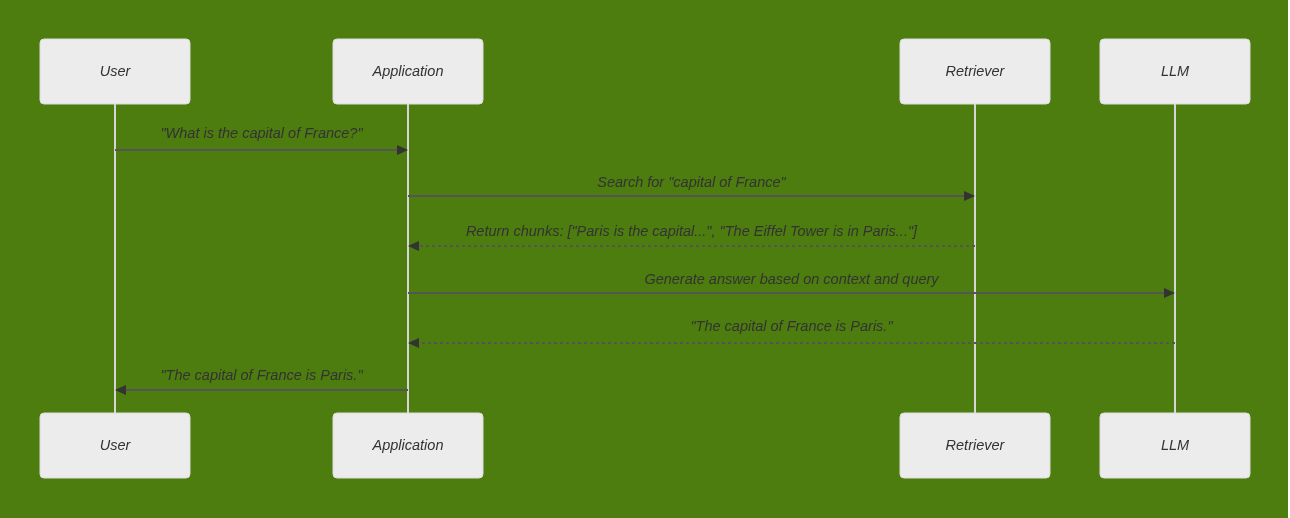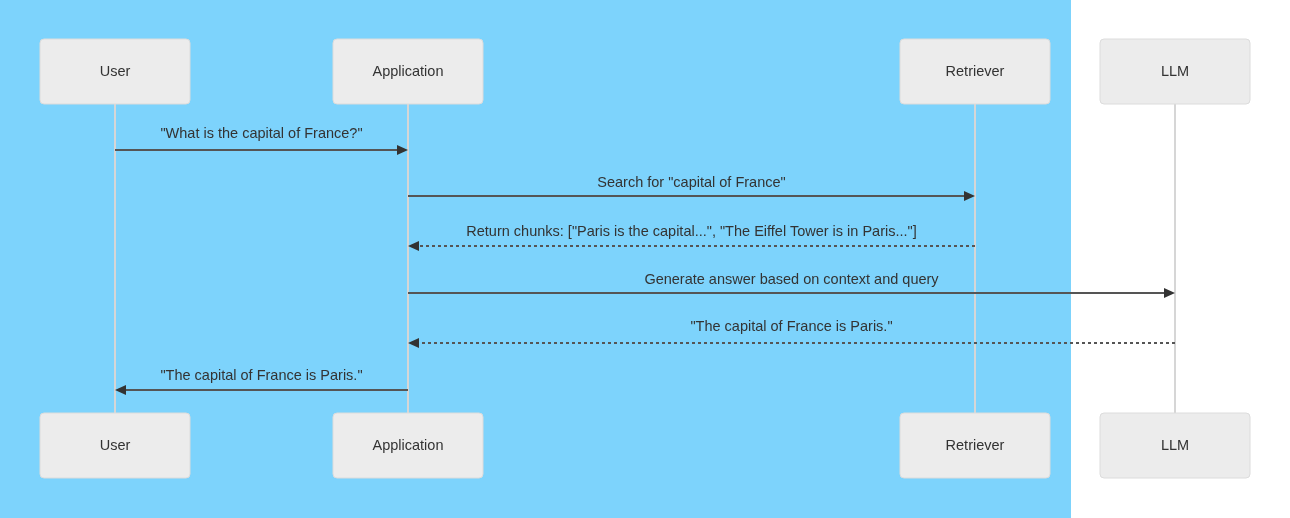--- a/index.html
+++ b/index.html
@@ -8,23 +8,24 @@
     background: #ffffff;
   }
   body {
     width: 1290px;
     height: 518px;
     font-family: "Liberation Sans", sans-serif;
     overflow: hidden;
   }
   #diagram-root {
     position: relative;
-    width: 1071px;
+    width: 1288px;
     height: 518px;
-    background: #7dd3fc;
+    background: #4d7c0f;
+    font-style: italic;
   }
   svg.seq-canvas {
     position: absolute;
     top: 0;
     left: 0;
     width: 1290px;
     height: 518px;
     display: block;
   }
   .actor-box-rect {

